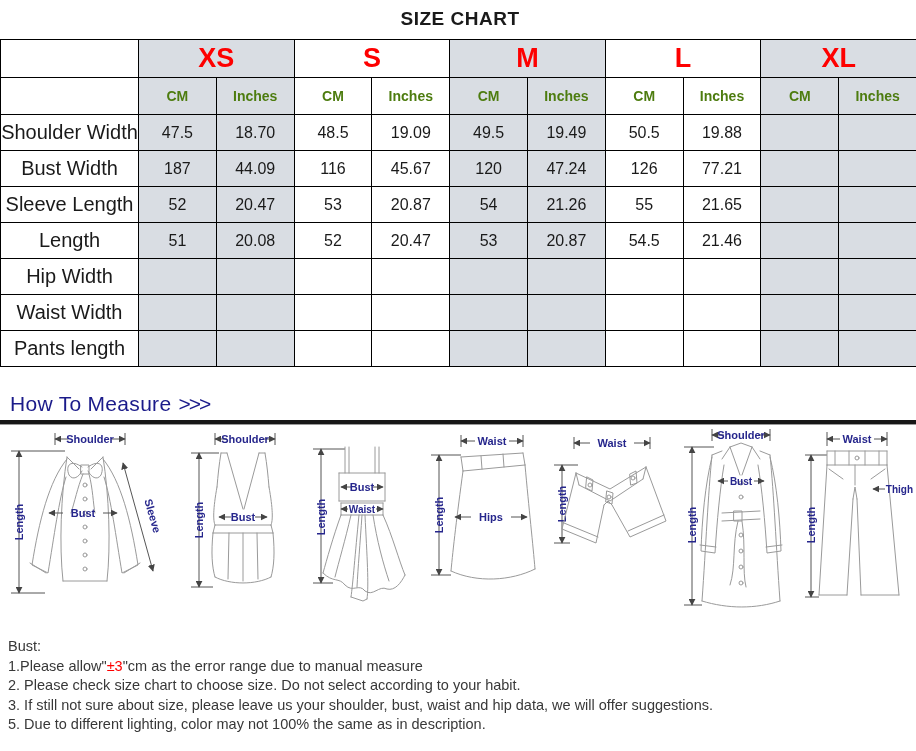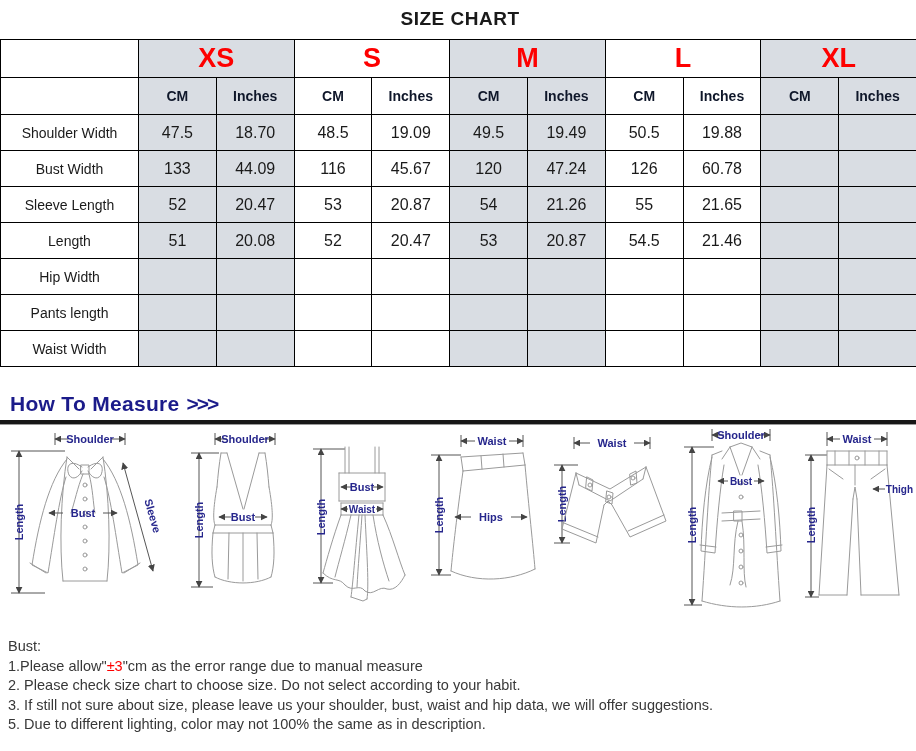--- a/index.html
+++ b/index.html
@@ -4,25 +4,25 @@
 <style>
   html,body{margin:0;padding:0;}
   body{width:916px;height:751px;background:#fff;font-family:"Liberation Sans",sans-serif;color:#1a1a1a;overflow:hidden;}
   .title{ text-align:center; font-size:19px; font-weight:bold; padding:8px 0 9px 4px; letter-spacing:.5px;}
   table.size-table{border-collapse:collapse;table-layout:fixed;width:916px;}
   table.size-table td{border:1px solid #000;text-align:center;vertical-align:middle;padding:0;overflow:hidden;}
   col.c-label{width:138px;}
   col.c-val{width:77.8px;}
   tr.size-row td{height:37px;font-size:27px;font-weight:bold;color:#fe0000;}
   tr.size-row td.corner{background:#fff;}
-  tr.unit-row td{height:36px;font-size:14px;font-weight:bold;color:#0f172a;}
+  tr.unit-row td{height:36px;font-size:14px;font-weight:bold;color:#4d7c0f;}
   tr.dr td{height:35px;font-size:16px;color:#1a1a1a;}
-  tr.dr td.rl{font-size:14px;}
+  tr.dr td.rl{font-size:20px;}
   .shade{background:#d9dde3;}
-  .measure-head{margin:25px 0 0 10px;color:#1b1b8a;font-weight:bold;font-size:21px;letter-spacing:.3px;}
+  .measure-head{margin:25px 0 0 10px;color:#1b1b8a;font-weight:normal;font-size:21px;letter-spacing:.3px;}
   .measure-head .arrows{letter-spacing:-2px;margin-left:7px;}
   .divider{height:4px;background:#171717;border-bottom:1px solid #9a9a9a;margin-top:4px;}
   .diagrams{position:relative;height:202px;}
   .diagrams svg{position:absolute;top:0;}
   svg .g{fill:none;stroke:#9a9a9a;stroke-width:1;stroke-linejoin:round;stroke-linecap:round;}
   svg .m{fill:none;stroke:#555;stroke-width:1;}
   svg text.lbl{font-family:"Liberation Sans",sans-serif;font-size:11px;font-weight:bold;fill:#26268c;}
   svg text.sm{font-size:10px;}
   .notes{margin:10px 0 0 8px;font-size:14.5px;color:#383838;line-height:19.5px;}
   .red{color:#fe0000;}
@@ -76,28 +76,28 @@
     <td>19.09</td>
     <td class="shade">49.5</td>
     <td class="shade">19.49</td>
     <td>50.5</td>
     <td>19.88</td>
     <td class="shade"></td>
     <td class="shade"></td>
   </tr>
   <tr class="dr">
     <td class="rl">Bust Width</td>
-    <td class="shade">133</td>
+    <td class="shade">187</td>
     <td class="shade">44.09</td>
     <td>116</td>
     <td>45.67</td>
     <td class="shade">120</td>
     <td class="shade">47.24</td>
     <td>126</td>
-    <td>60.78</td>
+    <td>77.21</td>
     <td class="shade"></td>
     <td class="shade"></td>
   </tr>
   <tr class="dr">
     <td class="rl">Sleeve Length</td>
     <td class="shade">52</td>
     <td class="shade">20.47</td>
     <td>53</td>
     <td>20.87</td>
     <td class="shade">54</td>
@@ -127,34 +127,34 @@
     <td></td>
     <td></td>
     <td class="shade"></td>
     <td class="shade"></td>
     <td></td>
     <td></td>
     <td class="shade"></td>
     <td class="shade"></td>
   </tr>
   <tr class="dr">
+    <td class="rl">Waist Width</td>
+    <td class="shade"></td>
+    <td class="shade"></td>
+    <td></td>
+    <td></td>
+    <td class="shade"></td>
+    <td class="shade"></td>
+    <td></td>
+    <td></td>
+    <td class="shade"></td>
+    <td class="shade"></td>
+  </tr>
+  <tr class="dr">
     <td class="rl">Pants length</td>
-    <td class="shade"></td>
-    <td class="shade"></td>
-    <td></td>
-    <td></td>
-    <td class="shade"></td>
-    <td class="shade"></td>
-    <td></td>
-    <td></td>
-    <td class="shade"></td>
-    <td class="shade"></td>
-  </tr>
-  <tr class="dr">
-    <td class="rl">Waist Width</td>
     <td class="shade"></td>
     <td class="shade"></td>
     <td></td>
     <td></td>
     <td class="shade"></td>
     <td class="shade"></td>
     <td></td>
     <td></td>
     <td class="shade"></td>
     <td class="shade"></td>

